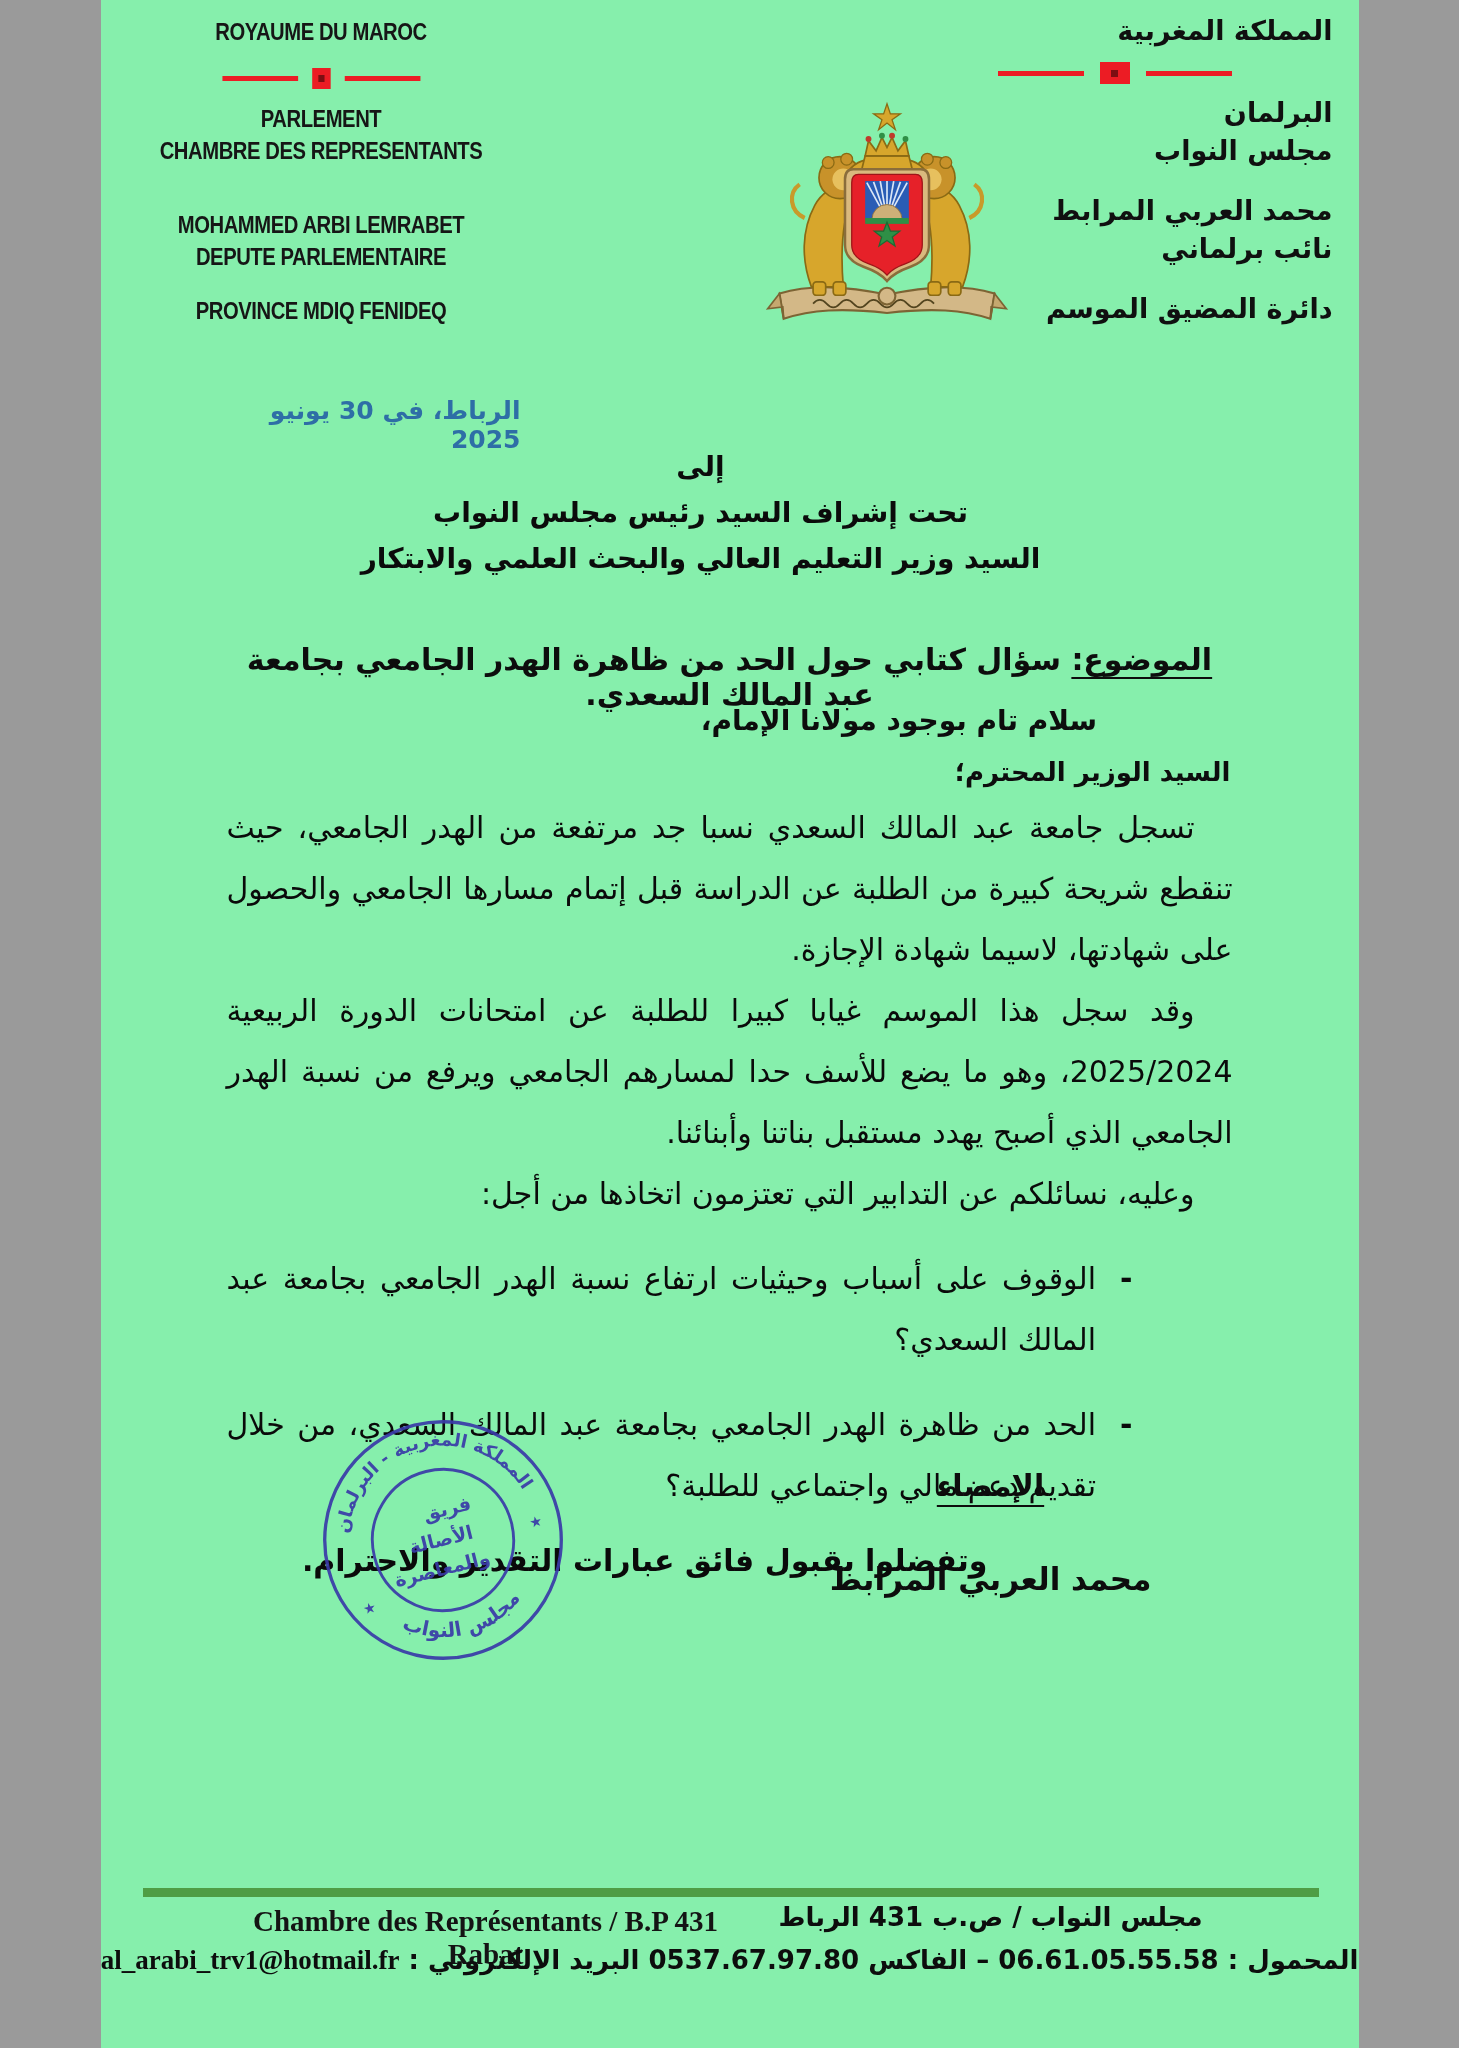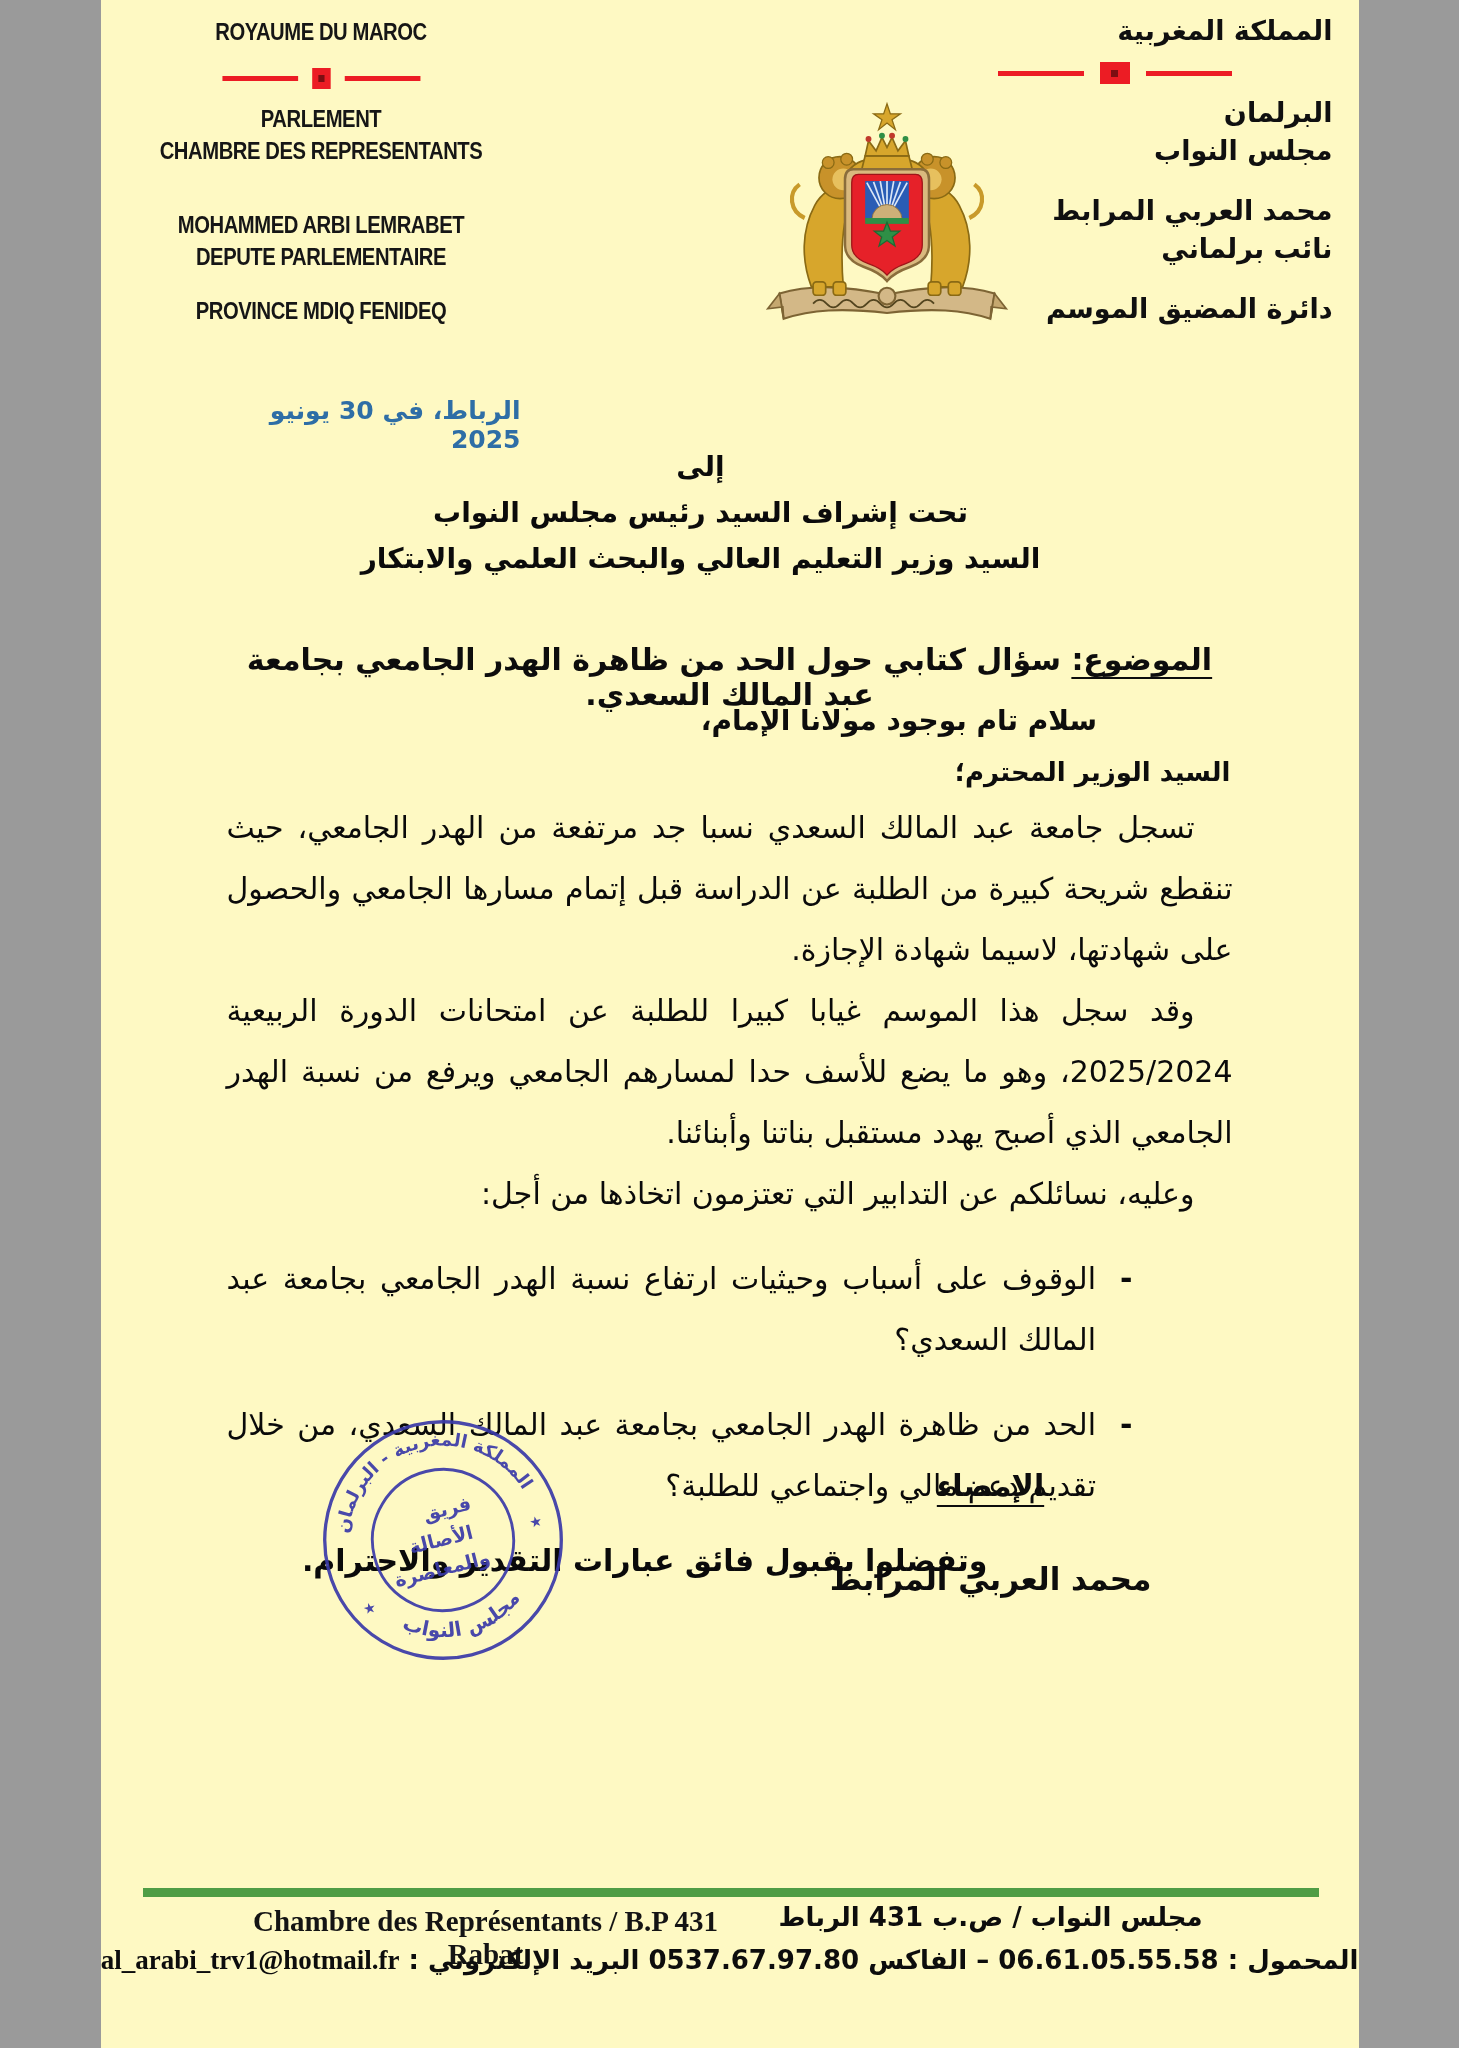--- a/index.html
+++ b/index.html
@@ -1,17 +1,17 @@
 <!DOCTYPE html>
 <html><head>
 <meta charset="utf-8">
 <style>
   html,body{margin:0;padding:0;background:#9a9a9a;}
   .page{
-    position:relative;width:1258px;height:2048px;margin:0 auto;background:#fef9c3;
+    position:relative;width:1258px;height:2048px;margin:0 auto;background:#86efac;
     font-family:"DejaVu Sans",sans-serif;color:#0d0d0d;overflow:hidden;
   }
   
   .hdr-left{
     position:absolute;left:36px;top:16px;width:368px;text-align:center;
     font-family:"Liberation Sans",sans-serif;font-weight:700;font-size:23px;color:#161616;
     transform:scaleX(.88);transform-origin:50% 0;letter-spacing:-.5px;line-height:32px;
   }
   .hdr-right{
     position:absolute;right:26px;top:12px;width:436px;text-align:right;direction:rtl;

